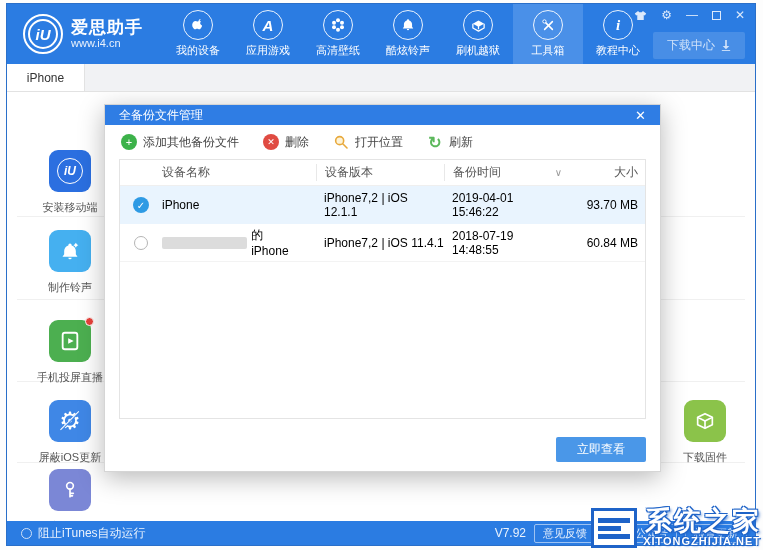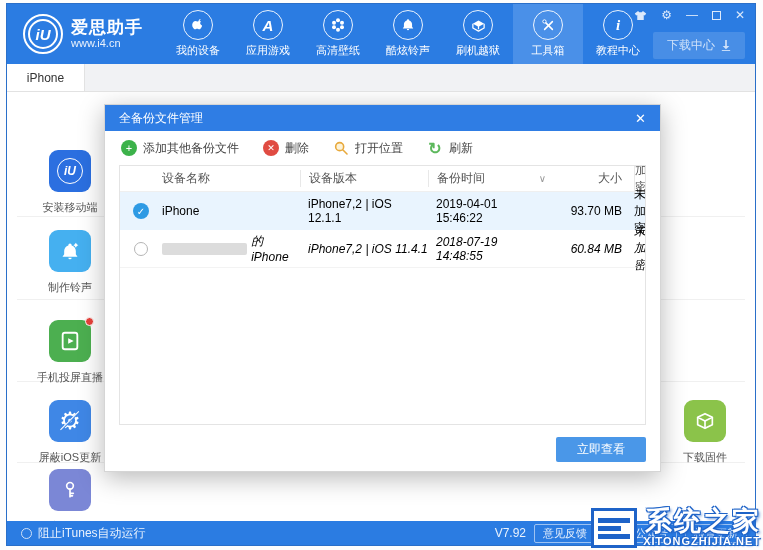--- a/index.html
+++ b/index.html
@@ -37,37 +37,37 @@
   .hdivider { position:absolute; left:10px; right:10px; height:1px; background:#f0f0f0; }
   .tool { position:absolute; width:96px; display:flex; flex-direction:column; align-items:center; gap:8px; cursor:pointer; }
   .tool-ic { width:42px; height:42px; border-radius:9px; display:flex; align-items:center; justify-content:center; position:relative; color:#fff; }
   .tool-label { font-size:11px; color:#555; white-space:nowrap; }
   .badge-dot { position:absolute; top:-3px; right:-3px; width:9px; height:9px; border-radius:50%; background:#e8413a; border:1px solid #fff; }
   .iu-mini { width:26px; height:26px; border-radius:50%; border:1.5px solid #fff; display:flex; align-items:center; justify-content:center; font-size:12px; font-weight:bold; font-style:italic; color:#fff; }
   .slash-over { position:absolute; width:26px; height:2px; background:#3f87e6; transform:rotate(-45deg); border-top:1px solid #fff; }
 
   
   .modal { position:absolute; left:97px; top:12px; width:557px; height:368px; background:#fff; box-shadow:0 6px 24px rgba(0,0,0,.28); border:1px solid #d5d5d5; z-index:10; display:flex; flex-direction:column; }
-  .modal-titlebar { height:26px; background:#2f7de4; color:#fff; font-size:12px; display:flex; align-items:center; justify-content:space-between; padding:0 10px 0 14px; flex:0 0 auto; }
+  .modal-titlebar { height:20px; background:#2f7de4; color:#fff; font-size:12px; display:flex; align-items:center; justify-content:space-between; padding:0 10px 0 14px; flex:0 0 auto; }
   .modal-close { color:#fff; font-size:13px; cursor:pointer; padding:0 4px; }
   .modal-toolbar { height:34px; display:flex; align-items:center; gap:24px; padding:0 16px; flex:0 0 auto; }
   .tb-item { display:flex; align-items:center; gap:6px; font-size:12px; color:#444; cursor:pointer; }
   .tb-ic { width:16px; height:16px; border-radius:50%; display:flex; align-items:center; justify-content:center; color:#fff; font-size:11px; line-height:16px; }
   .tb-plus { background:#3cb24a; }
   .tb-del { background:#e04b42; }
   .tb-refresh { color:#5cb85c; font-size:16px; width:16px; height:16px; display:flex; align-items:center; justify-content:center; font-weight:bold; }
 
   .table-wrap { margin:0 14px; border:1px solid #e4e4e4; height:260px; flex:0 0 auto; font-size:12px; overflow:hidden; }
   .trow { display:flex; align-items:center; height:38px; }
   .trow.thead { height:26px; color:#555; border-bottom:1px solid #efefef; }
   .trow.selected { background:#e9f4fe; }
-  .trow.r2 { border-bottom:1px solid #f3f3f3;font-style:italic; }
+  .trow.r2 { border-bottom:1px solid #f3f3f3; }
   .c-radio { flex:0 0 42px; display:flex; justify-content:center; }
   .c-name { flex:0 0 138px; display:flex; align-items:center; gap:4px; }
-  .c-ver  { flex:0 0 128px; }
+  .c-ver  { flex:0 0 128px;margin-left:16px; }
   .c-time { flex:0 0 128px; display:flex; align-items:center; justify-content:space-between; padding-right:10px; }
   .c-size { flex:0 0 78px; text-align:right; padding-right:12px; }
   .c-enc  { flex:1; text-align:right; }
   .thead .c-ver, .thead .c-time, .thead .c-enc { border-left:1px solid #e8e8e8; }
   .thead .c-ver, .thead .c-time { padding-left:8px; }
   .c-ver, .c-time { padding-left:8px; }
   .sort-ind { color:#999; font-size:10px; }
   .radio-on { width:16px; height:16px; border-radius:50%; background:#2e9ae4; color:#fff; font-size:10px; display:flex; align-items:center; justify-content:center; }
   .radio-off { width:14px; height:14px; border-radius:50%; border:1px solid #b5b5b5; background:#fff; }
   .redacted { display:inline-block; width:92px; height:12px; background:#dcdcdc; border-radius:2px; }

